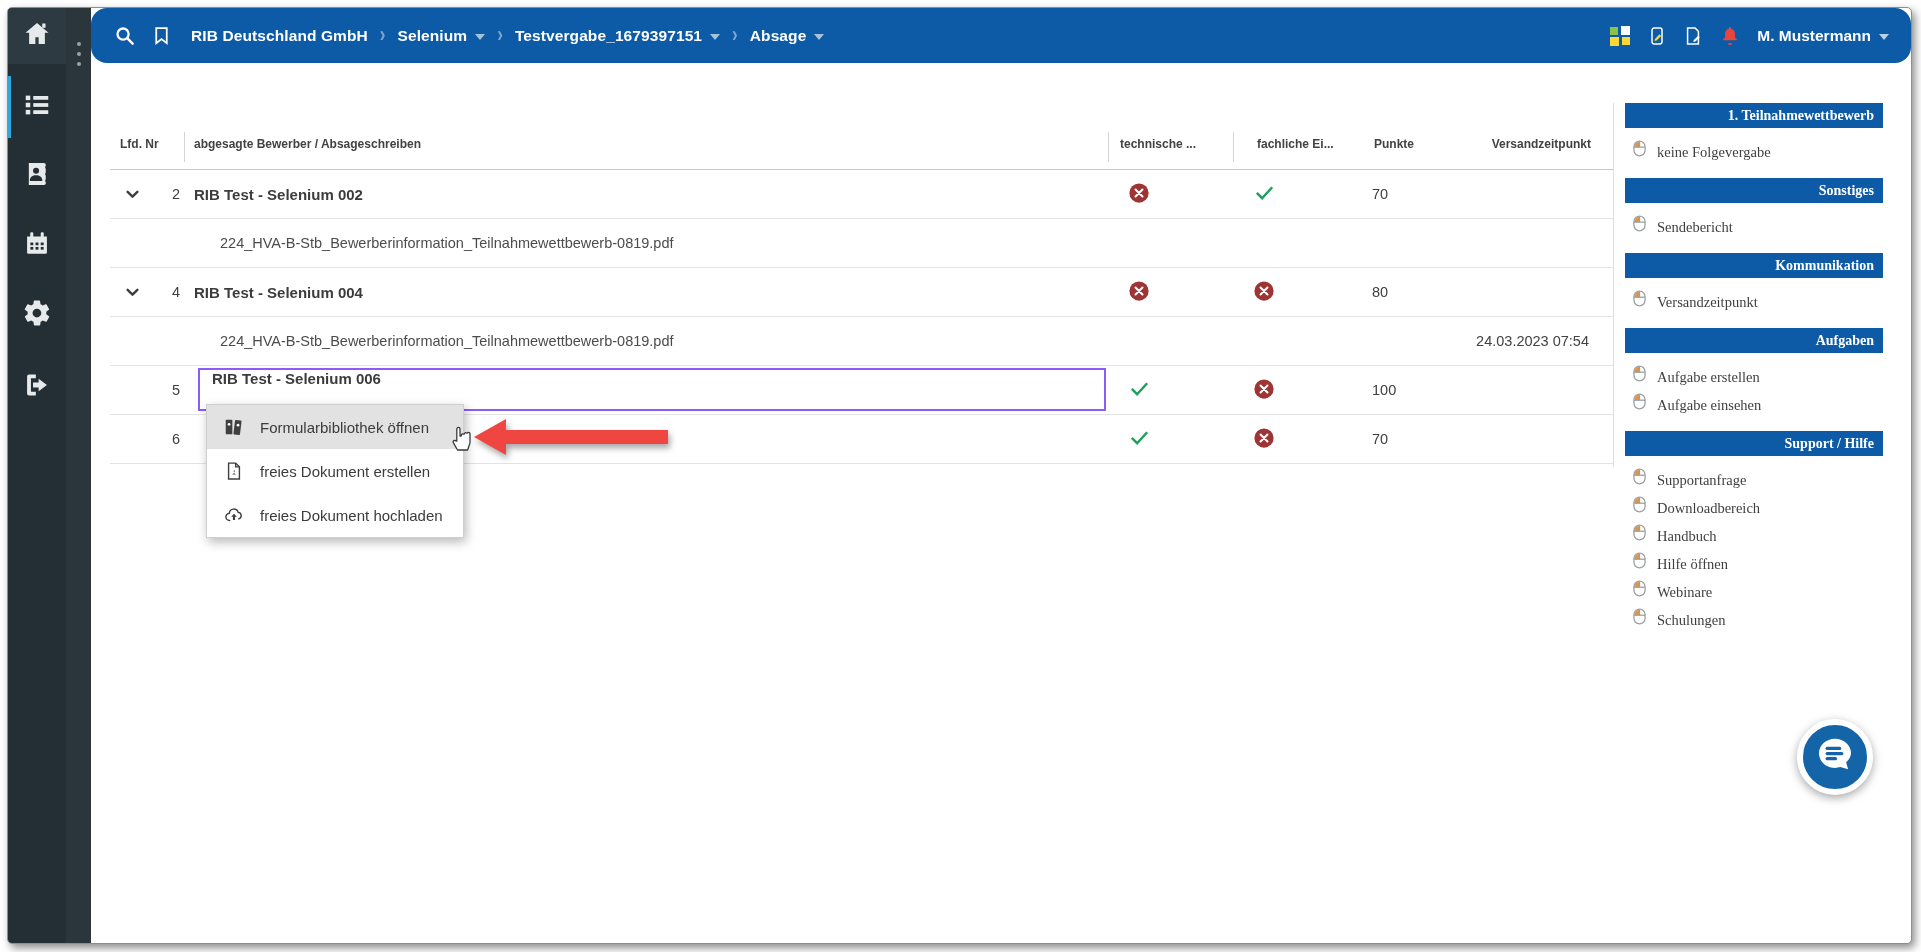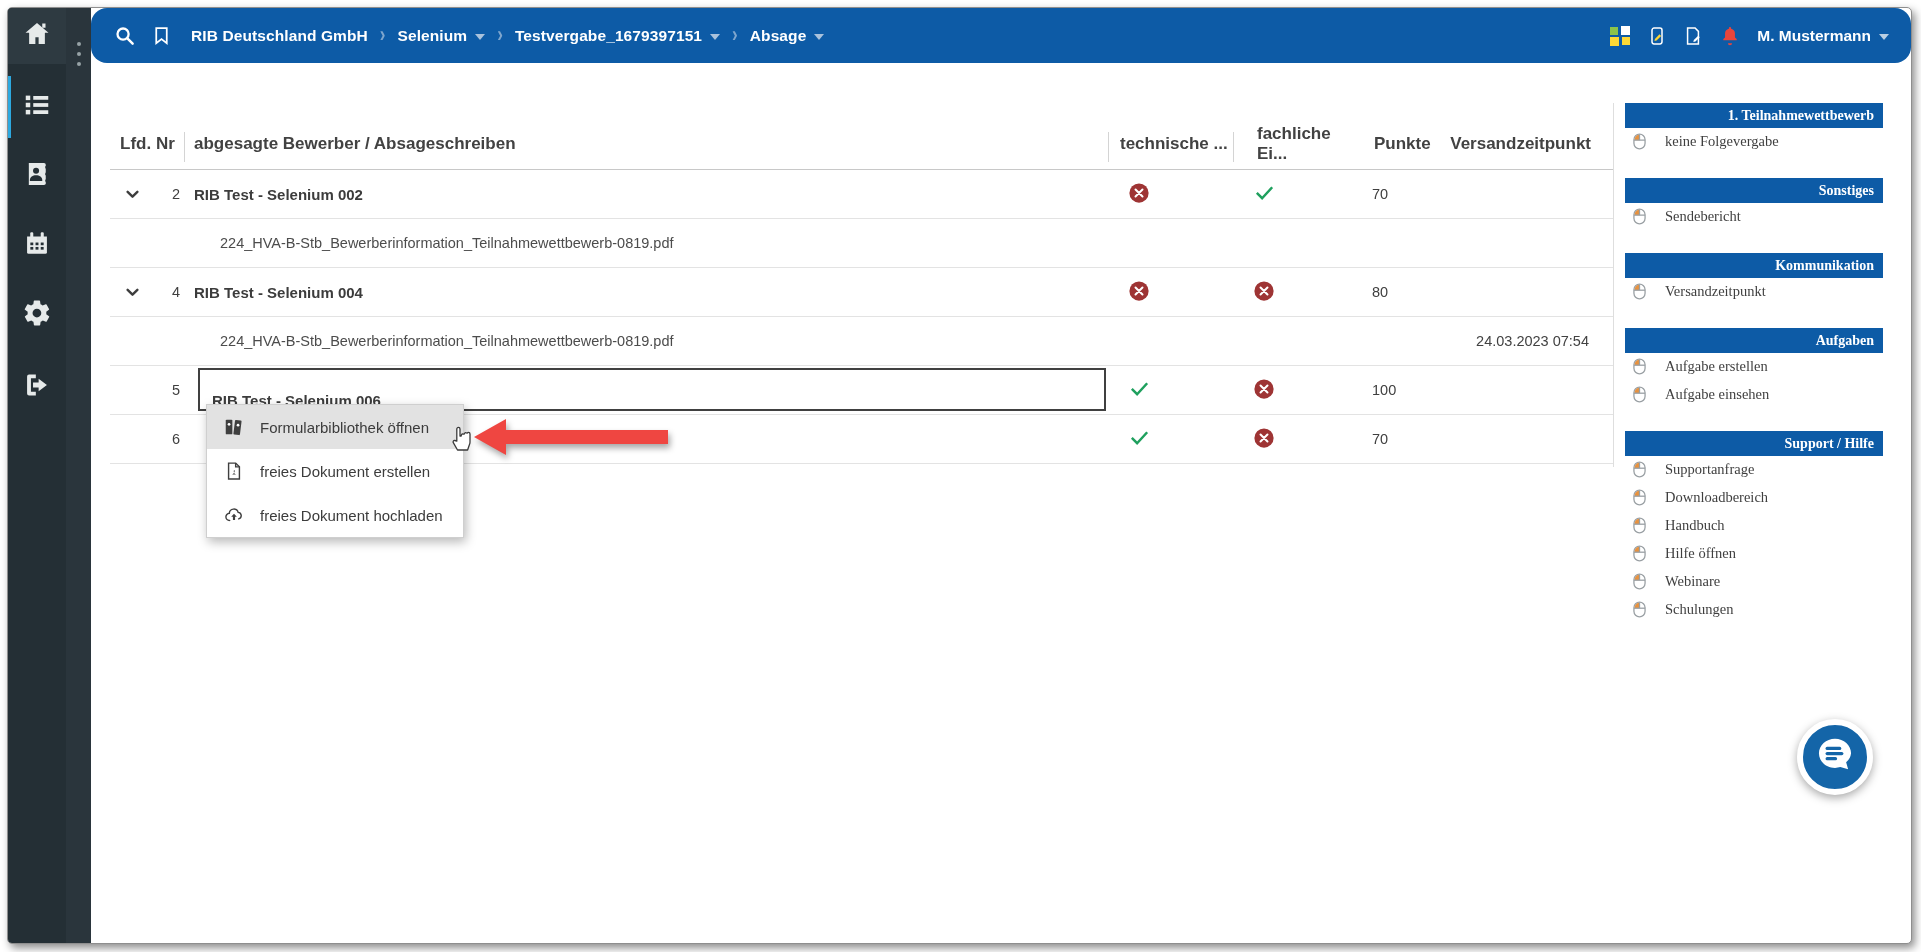--- a/index.html
+++ b/index.html
@@ -27,58 +27,58 @@
   .crumb-label { font-weight:bold; font-size:15.5px; letter-spacing:.1px; }
   .crumb-sep { margin:0 12px; color:#7fa6cd; font-size:17px; font-weight:bold; transform:scaleY(1.25); }
   .caret { display:inline-block; width:0; height:0; border-left:5px solid transparent; border-right:5px solid transparent;
            border-top:6px solid #a9c2dc; margin-left:8px; margin-top:2px; }
   .tb-right { position:absolute; right:22px; top:0; height:55px; display:flex; align-items:center; gap:16px; }
   .user { display:inline-flex; align-items:center; font-weight:bold; font-size:15.5px; cursor:pointer; }
   .user .caret { border-top-color:#b9cfe3; }
 
   
   .thead { position:absolute; left:102px; top:95px; width:1503px; height:67px; display:flex; align-items:center;
-           padding-top:16px; border-bottom:1px solid #c8c8c8; font-weight:bold; font-size:17px; color:#424242; }
+           padding-top:16px; border-bottom:1px solid #c8c8c8; font-weight:bold; font-size:12px; color:#424242; }
   .hdiv { position:absolute; width:1px; height:30px; top:124px; background:#d4d4d4; }
   .c1{width:74px;} .c2{width:924px;} .c3{width:125px;} .c4{width:125px;} .c5{width:87px;} .c6{width:168px;}
   .h1{padding-left:10px;} .h2{padding-left:10px;} .h3{padding-left:12px;} .h4{padding-left:24px;}
   .h5{padding-left:16px;} .h6{text-align:right; padding-right:22px;}
   .tbody { position:absolute; left:102px; top:162px; width:1503px; }
   .trow { display:flex; align-items:center; height:49px; border-bottom:1px solid #e3e3e3; font-size:14.5px; color:#3f3f3f; cursor:pointer; }
   .cell-1 { width:74px; display:flex; align-items:center; height:100%; }
   .chev { margin-left:16px; display:inline-flex; cursor:pointer; }
   .nr { margin-left:auto; padding-right:4px; }
   .cell-2 { width:924px; height:100%; display:flex; align-items:center; padding-left:10px; position:relative; }
   .bname { font-weight:bold; font-size:15px; color:#3c3c3c; }
   .doc-name { padding-left:26px; color:#4c4c4c; }
   .cell-3,.cell-4 { width:125px; display:flex; align-items:center; padding-left:20px; }
   .cell-5 { width:87px; padding-left:14px; }
   .cell-6 { width:168px; text-align:right; padding-right:24px; color:#424242; }
-  .sel-box { position:absolute; left:14px; right:2px; top:2px; bottom:3px; border:2px solid #404040;
-             display:flex; align-items:flex-end; padding-left:12px; background:#fff; }
+  .sel-box { position:absolute; left:14px; right:2px; top:2px; bottom:3px; border:2px solid #8b5cf6;
+             display:flex; align-items:flex-start; padding-left:12px; background:#fff; }
   .tright { position:absolute; left:1605px; top:95px; width:1px; height:364px; background:#dedede; }
 
   
   .cmenu { position:absolute; left:198px; top:396px; width:258px; background:#fff; border:1px solid #cfcfcf;
            box-shadow:2px 4px 10px rgba(0,0,0,.28); z-index:20; }
   .cm-item { display:flex; align-items:center; height:44px; padding-left:15px; gap:14px; font-size:15px; color:#3c3c3c; cursor:pointer; }
   .cm-item.hl { background:#e2e2e2; }
   .cm-icon { display:inline-flex; width:24px; justify-content:center; }
 
   
   .arrow { position:absolute; left:464px; top:409px; z-index:30; filter:drop-shadow(2px 4px 3px rgba(0,0,0,.35)); }
   .cursor { position:absolute; left:441px; top:416px; z-index:31; }
 
   
   .rpanel { position:absolute; left:1617px; top:95px; width:258px;font-family:Liberation Serif, serif; }
   .rp-section { margin-bottom:17px; }
   .rp-bar { height:25px; line-height:25px; background:#0d5ba6; color:#fff; font-weight:bold; font-size:14px;
             text-align:right; padding-right:9px; }
   .rp-items { padding-top:5px; }
-  .rp-item { height:28px; display:flex; align-items:flex-start; gap:19px; padding-left:8px;
+  .rp-item { height:28px; display:flex; align-items:flex-end; gap:11px; padding-left:8px;
              font-size:14.5px; color:#3f3f3f; cursor:pointer; }
 
   
   .fab { position:absolute; left:1789px; top:711px; width:76px; height:76px; border-radius:50%;
          background:#1465a8; border:6px solid #fff; box-shadow:0 3px 10px rgba(0,0,0,.35);
          display:flex; align-items:center; justify-content:center; cursor:pointer; z-index:15; }
 </style>
 </head>
 <body>
 

